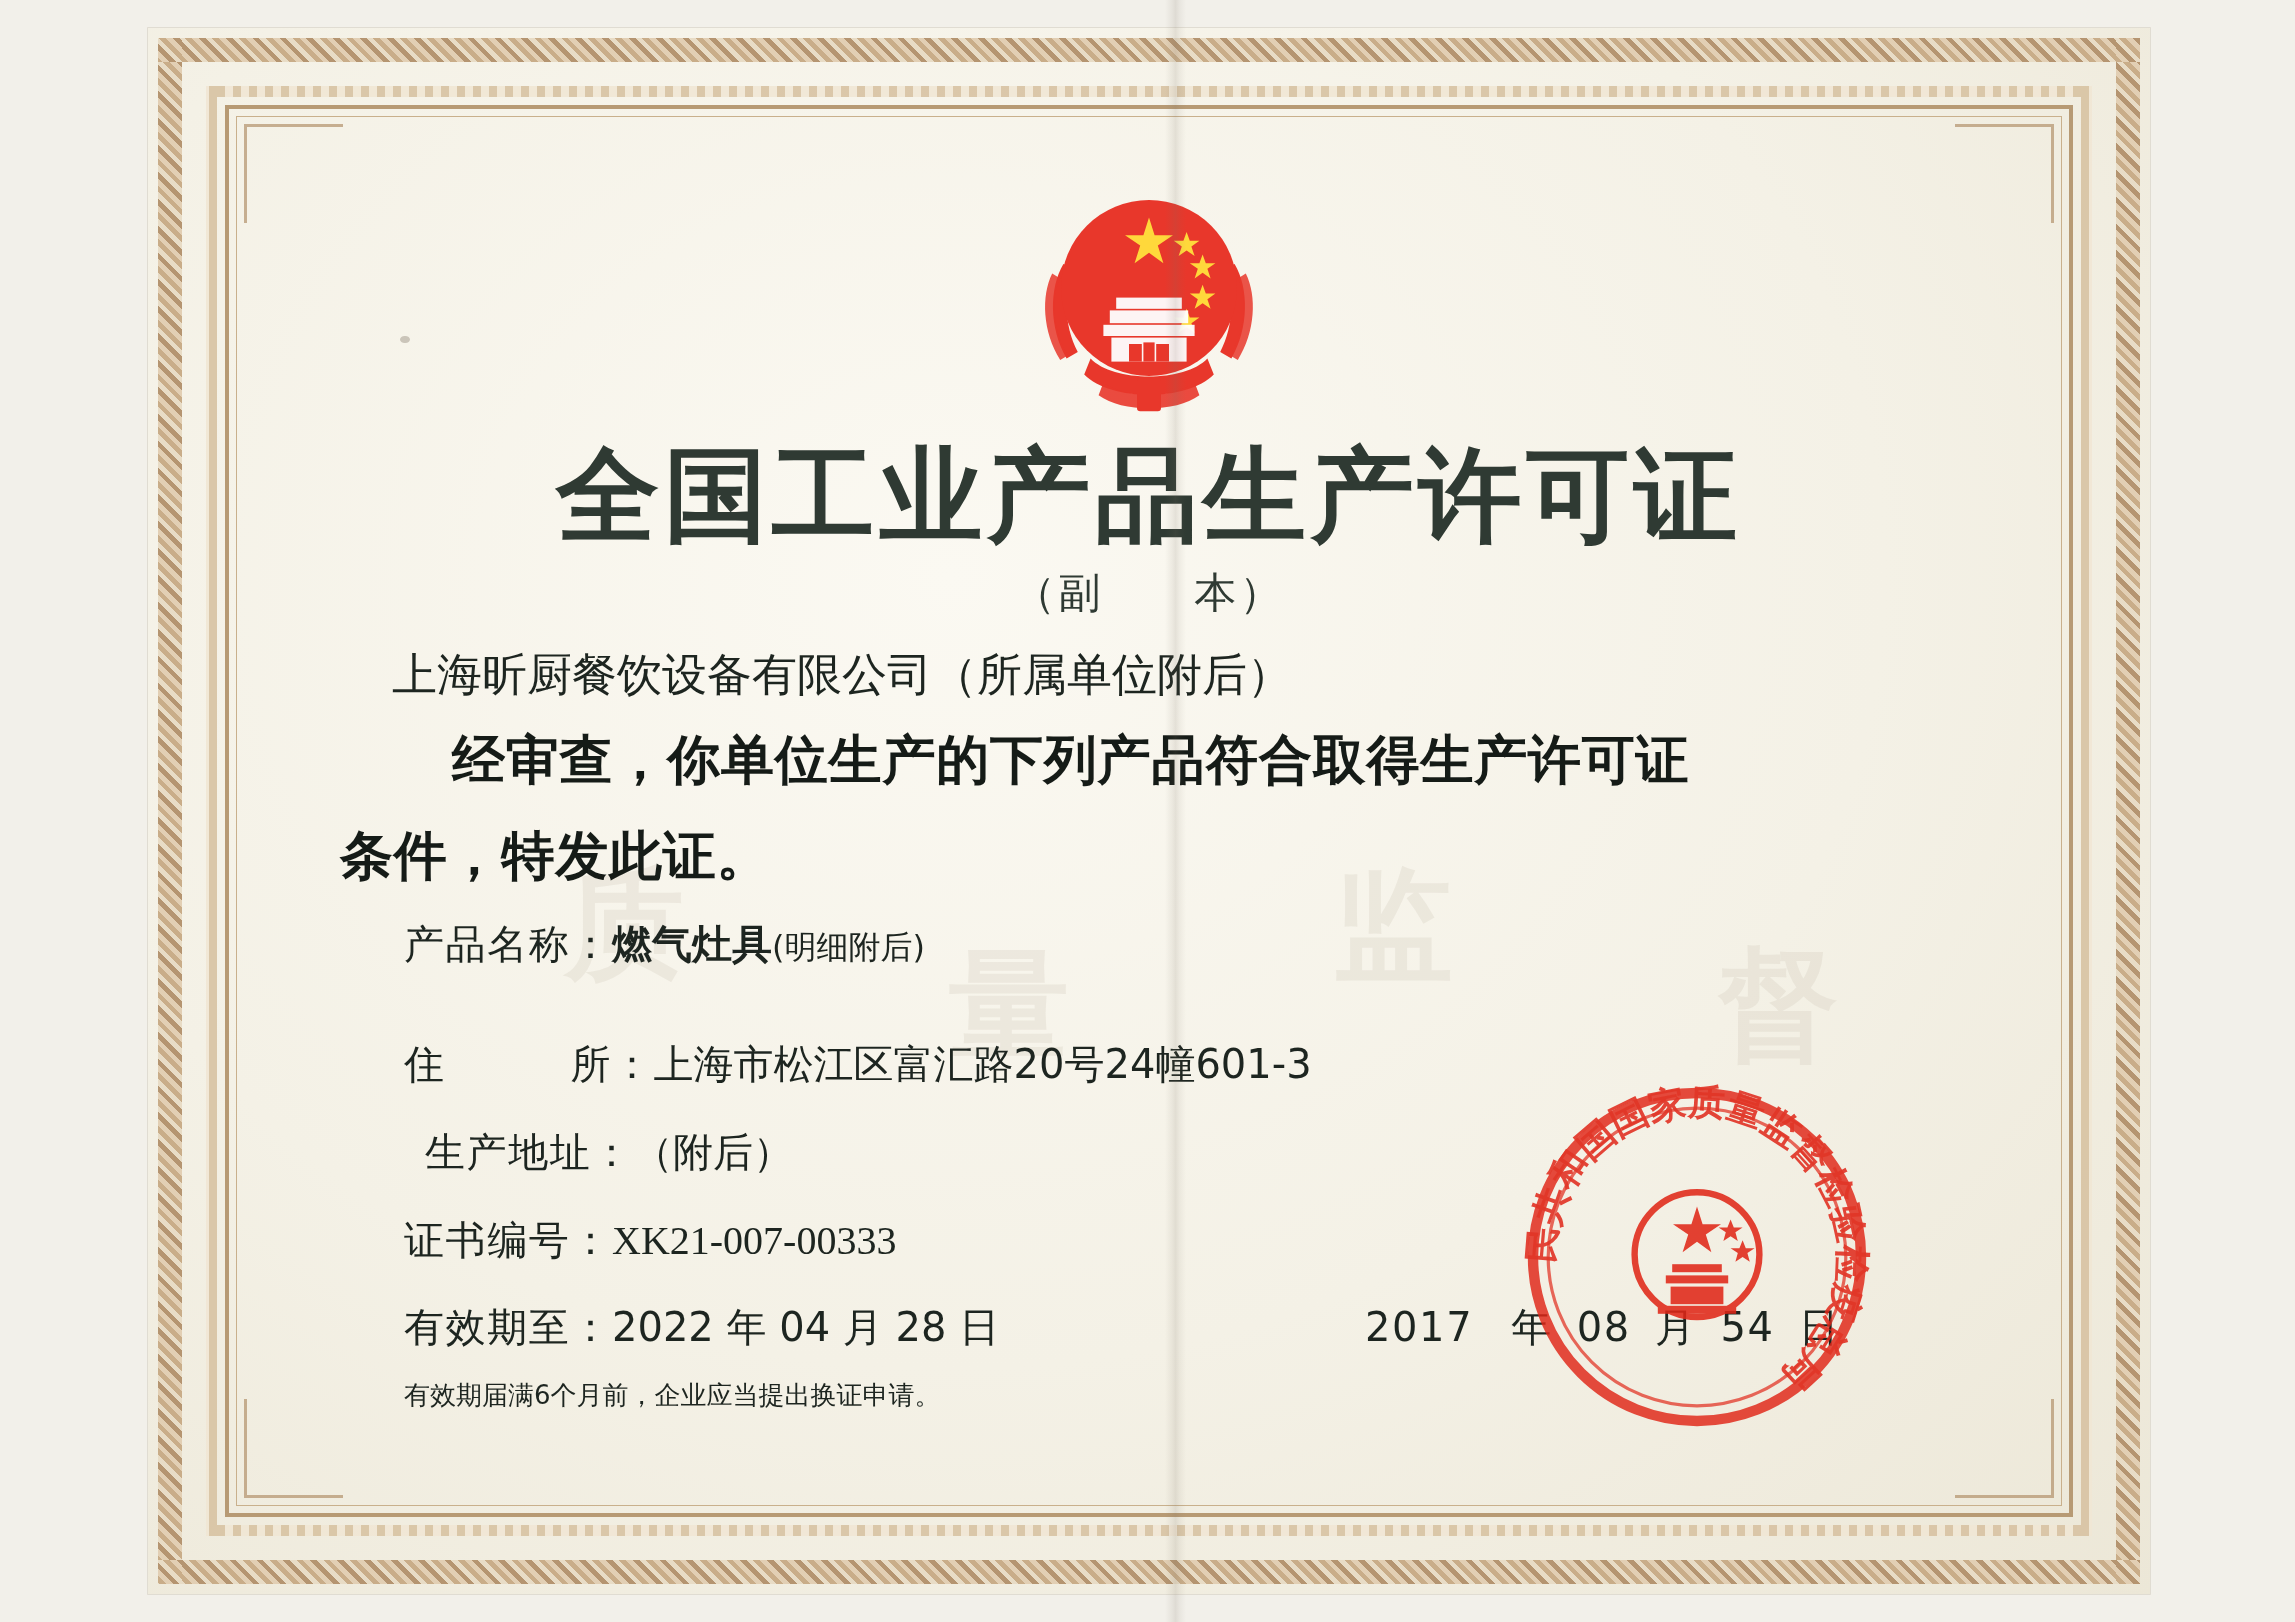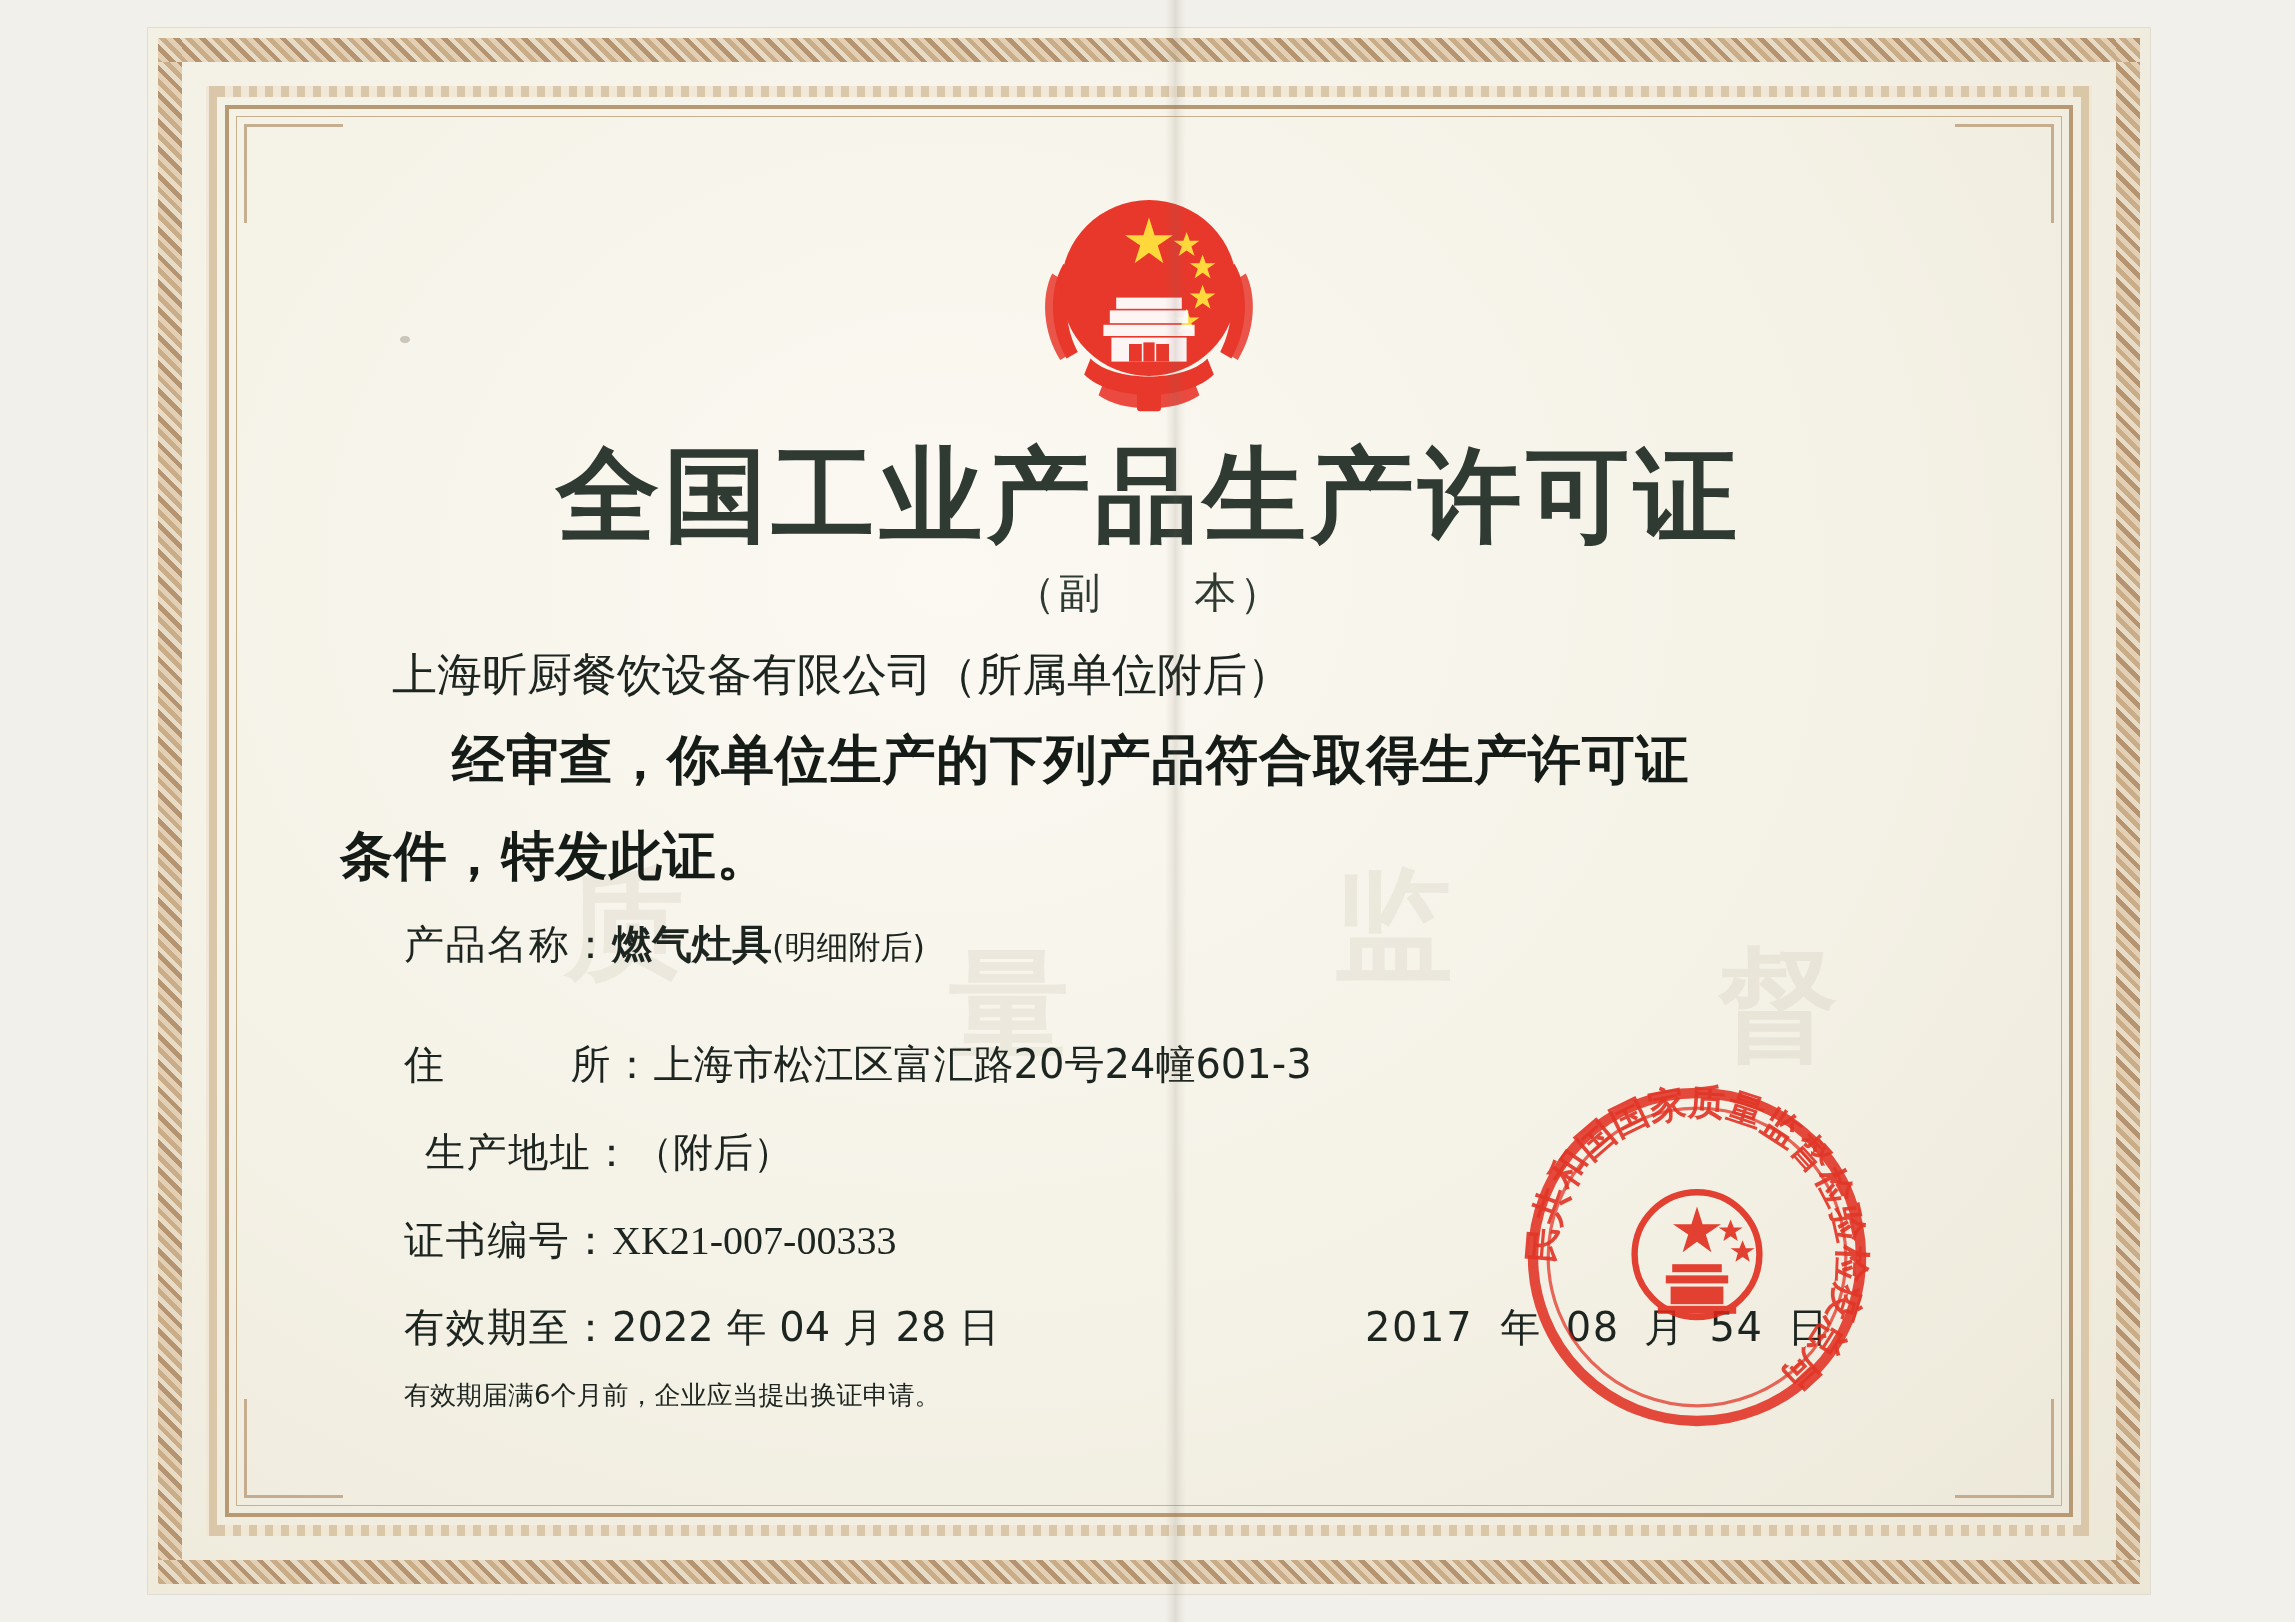--- a/index.html
+++ b/index.html
@@ -227,21 +227,21 @@
   #issue-date {
     position: absolute;
     left: 1105px;
     top: 1168px;
     font-family: "DejaVu Sans", sans-serif;
     font-size: 40px;
     color: #1d2520;
     white-space: nowrap;
     letter-spacing: 1.6px;
   }
-  #issue-date .y { margin-right: 27px; }
+  #issue-date .y { margin-right: 38px; }
   #issue-date .sep { margin: 0 24px; }
 
   #note {
     position: absolute;
     left: 144px;
     top: 1246px;
     font-family: "DejaVu Sans", sans-serif;
     font-size: 26px;
     color: #1d2520;
     white-space: nowrap;

